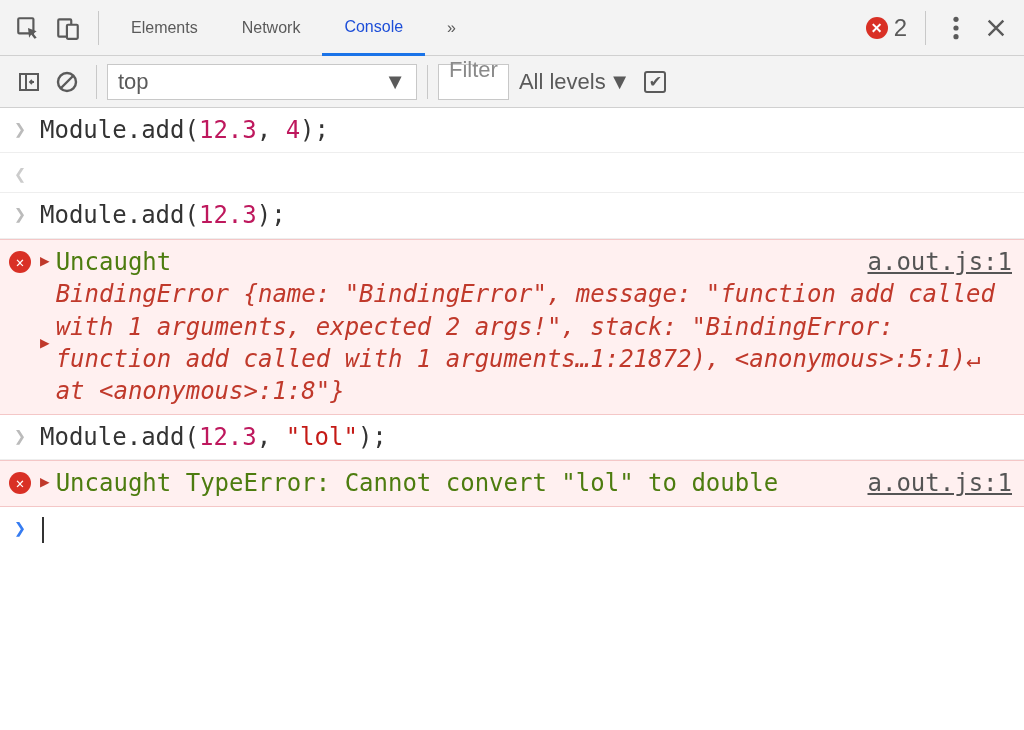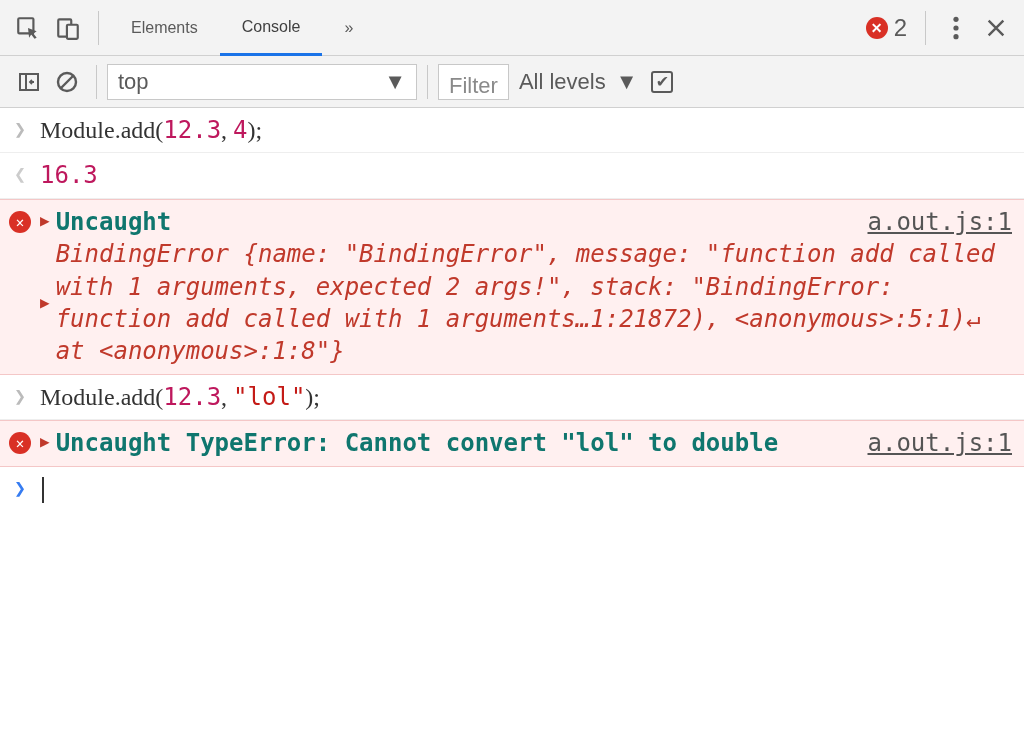--- a/index.html
+++ b/index.html
@@ -33,21 +33,21 @@
   }
   .tabs { display: flex; align-items: stretch; height: 100%; }
   .tab {
     padding: 0 22px;
     display: flex; align-items: center;
     color: #5a5a5a;
     font-size: 16px;
     cursor: pointer;
   }
   .tab.active {
-    color: #404040;
+    color: #1d4ed8;
     border-bottom: 3px solid #1a73e8;
     margin-bottom: -1px;
   }
   .spacer { flex: 1; }
   .err-badge {
     display: flex; align-items: center; gap: 6px;
     color: #5a5a5a;
     font-size: 24px;
     margin-right: 8px;
   }
@@ -71,24 +71,24 @@
   .toolbar .iconbtn { width: 38px; height: 38px; display:flex;align-items:center;justify-content:center; }
   .context-sel {
     display:flex; align-items:center; justify-content:space-between;
     background:#fff; border:1px solid #c8c8c8;
     height: 36px; padding: 4px 10px; min-width: 310px;
     font-size: 22px;
   }
   .context-sel .tri { color:#5a5a5a; }
   .filter {
     background:#fff; border:1px solid #c8c8c8;
-    height:36px; padding: 8px 10px; display:flex; align-items:flex-start;
+    height:36px; padding: 16px 10px; display:flex; align-items:flex-end;
     color:#8a8a8a;
   }
-  .lvls { display:flex; align-items:center; gap:10px; margin-left: 10px; }
+  .lvls { display:flex; align-items:center; gap:3px; margin-left: 10px; }
   .chk {
     width: 22px; height: 22px; border:2px solid #5a5a5a; border-radius:3px;
     display:inline-flex; align-items:center; justify-content:center;
     margin: 0 6px 0 14px;
     font-size: 16px;
   }
 
   
   .console { background:#fff; }
   .row { display:flex; border-bottom: 1px solid #eee; padding: 6px 0; }
@@ -98,34 +98,34 @@
     padding-top: 3px;
     color:#bbb;
     font-size: 20px;
   }
   .gutter .chev-in::before { content: "\276F"; color:#bbb; }
   .gutter .chev-out::before { content: "\276E"; color:#ccc; }
   .gutter .chev-prompt::before { content: "\276F"; color:#367cf1; font-weight:bold; }
   .body { flex:1; padding-right: 12px; font-size: 24px; line-height: 1.35; }
   .k-num { color:#be185d; }
   .k-str { color:#c41a16; }
-  .k-punc { color:#333;font-family:Liberation Serif, serif; }
+  .k-punc { color:#333; }
   .k-kw-ital { font-style: italic; color:#c0392b; }
 
   
   .row.error { background:#fff0f0; border-top:1px solid #f4c7c7; border-bottom:1px solid #f4c7c7; }
   .row.error .gutter .eicon {
     width:22px; height:22px; border-radius:50%;
     background:#d93025; color:#fff; font-size:14px; font-weight:bold;
     display:inline-flex; align-items:center; justify-content:center;
     margin-top:2px;
   }
   .err-head { display:flex; align-items:flex-start; }
   .err-tri { color:#c0392b; margin-right:6px; font-size:16px; line-height:30px; }
-  .err-title { color:#0f766e;font-weight:bold; }
+  .err-title { color:#4d7c0f; }
   .err-src { float:right; color:#555; text-decoration: underline; }
   .err-obj { color:#c0392b; display:flex; }
   .err-obj .err-tri { align-self:center; }
   .err-obj .err-text { flex:1; }
   .stack { color:#c0392b; }
   .stack .u { text-decoration: underline; }
   .clr { clear:both; }
 
   .cursor {
     display:inline-block; width:2px; height:26px; background:#333; vertical-align:middle; margin-left:2px;
@@ -143,20 +143,21 @@
   </div>
   <div class="iconbtn">
     <svg width="26" height="26" viewBox="0 0 24 24" fill="none" stroke="#5a5a5a" stroke-width="2">
       <rect x="3" y="4" width="12" height="16" rx="1"></rect>
       <rect x="11" y="9" width="10" height="13" rx="1" fill="#f3f3f3"></rect>
     </svg>
   </div>
   <div class="vsep"></div>
   <div class="tabs">
     <div class="tab">Elements</div>
+    <div class="tab">Network</div>
     <div class="tab active">Console</div>
     <div class="tab">»</div>
   </div>
   <div class="spacer"></div>
   <div class="err-badge">
     <span class="circle-x">✕</span>
     <span>2</span>
   </div>
   <div class="vsep"></div>
   <div class="iconbtn">
@@ -211,23 +212,30 @@
       </div>
     <div class="body">
       <span class="k-punc">Module.add(</span><span class="k-num">12.3</span><span class="k-punc">, </span><span class="k-num">4</span><span class="k-punc">);</span>
     </div>
   </div>
 
   <div class="row">
     <div class="gutter">
         <span class="chev-out"></span>
       </div>
-    <div class="body k-num">16.3</div>
-  </div>
-
+  </div>
+
+  <div class="row">
+    <div class="gutter">
+        <span class="chev-in"></span>
+      </div>
+    <div class="body">
+      <span class="k-punc">Module.add(</span><span class="k-num">12.3</span><span class="k-punc">);</span>
+    </div>
+  </div>
 
   <div class="row error">
     <div class="gutter">
         <span class="eicon">✕</span>
       </div>
     <div class="body">
       <span class="err-src mono">a.out.js:1</span>
       <div class="err-head">
         <span class="err-tri">▶</span>
         <span class="err-title">Uncaught</span>

